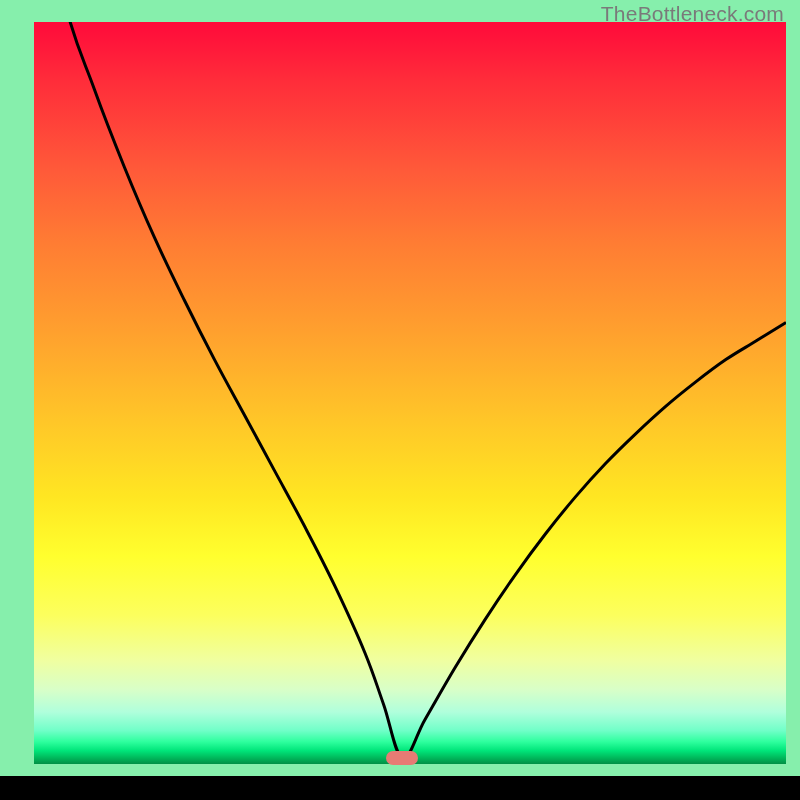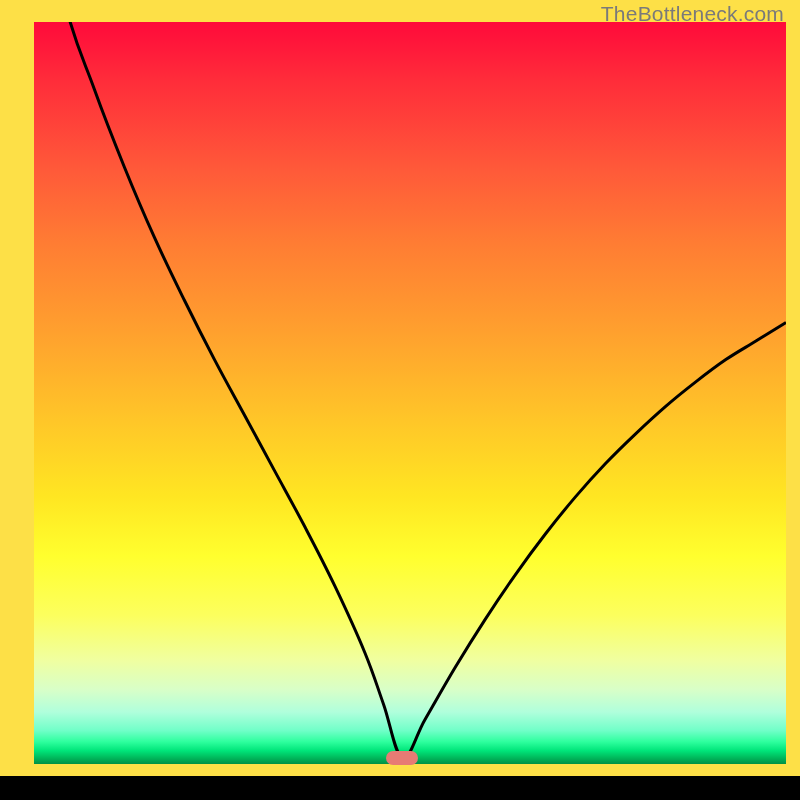--- a/index.html
+++ b/index.html
@@ -8,21 +8,21 @@
     width: 800px;
     height: 800px;
     background: #000;
     overflow: hidden;
     font-family: Arial, Helvetica, sans-serif;
   }
   .frame {
     position: relative;
     width: 800px;
     height: 776px;
-    background: #fde047;
+    background: #86efac;
   }
   .plot-area {
     position: absolute;
     left: 34px;
     top: 22px;
     width: 752px;
     height: 742px;
     background: linear-gradient(
       to bottom,
       #ff0a3a 0%,

